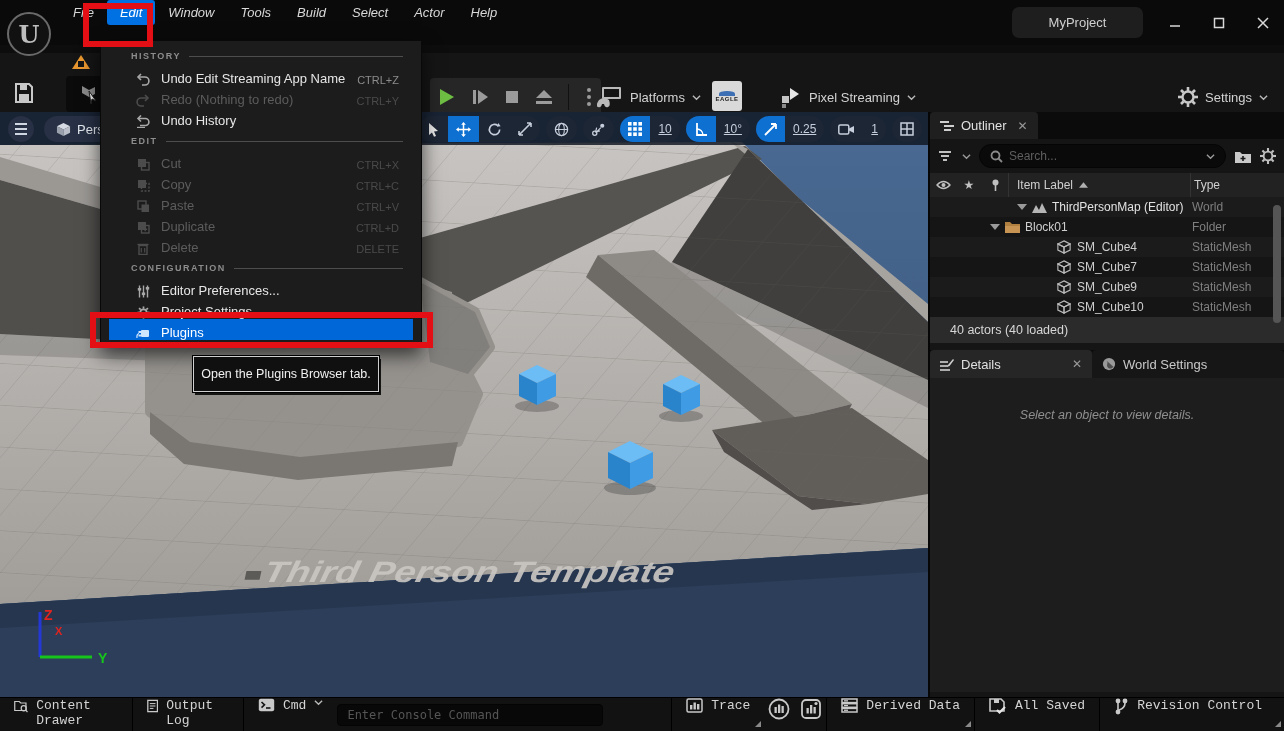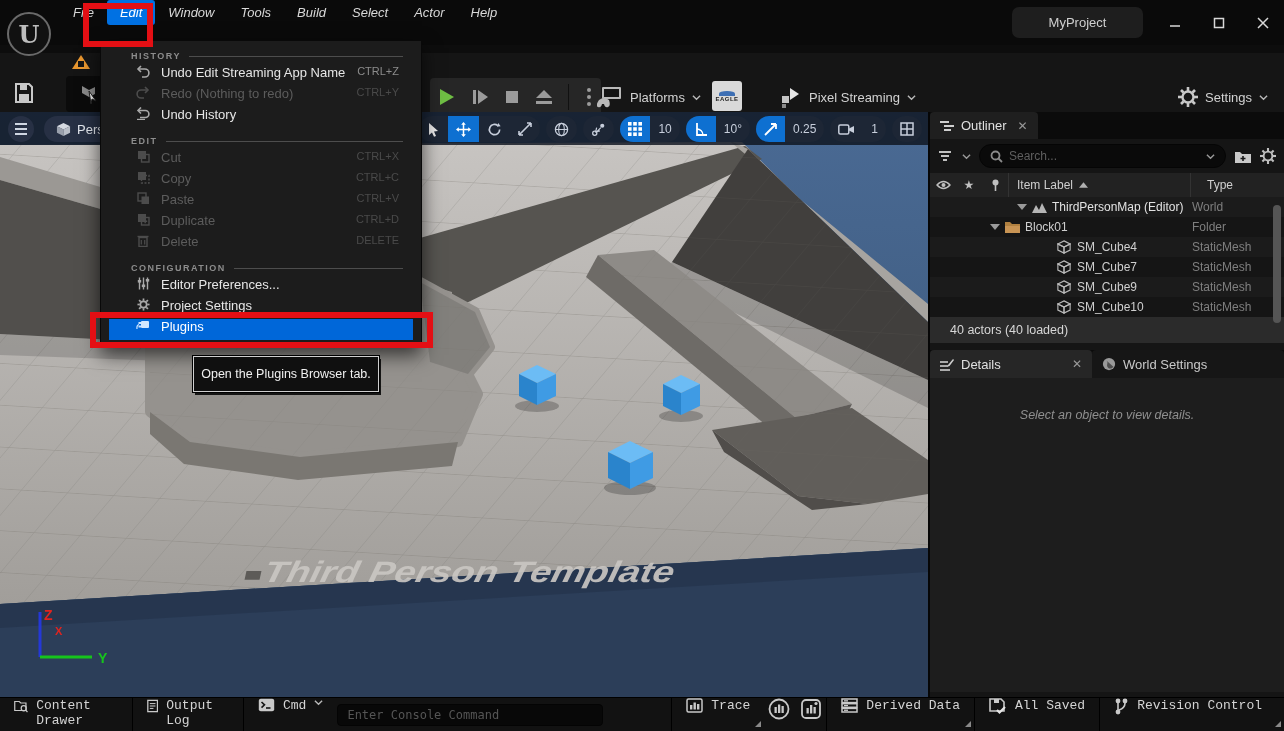--- a/index.html
+++ b/index.html
@@ -47,21 +47,21 @@
   .viewport { position:absolute; left:0; top:112px; width:928px; height:585px; background:#3c5a7e; overflow:hidden; }
   .vp-header { position:absolute; left:0; top:0; width:100%; height:33px; background:rgba(14,20,30,0.82);
     display:flex; align-items:center; z-index:3;}
   .hamburger { position:absolute; left:8px; top:4px; width:26px; height:26px; border-radius:50%;
     background:#273044; display:flex; flex-direction:column; gap:3px; align-items:center; justify-content:center;}
   .hamburger i { width:12px; height:2px; background:#cfd6e2; }
   .persp-pill { position:absolute; left:44px; top:4px; height:26px; border-radius:13px; background:#273044;
     display:flex; align-items:center; gap:6px; padding:0 12px; color:#e3e7ee; }
   .snapbar { position:absolute; right:6px; top:4px; display:flex; gap:6px; align-items:center; z-index:3;}
   .vpill { height:26px; border-radius:13px; background:#1d2635; display:flex; align-items:center; overflow:hidden; }
-  .vseg { height:100%; display:flex; align-items:center; justify-content:center; padding:0 8px; color:#c7cedb; font-size:12px; }
+  .vseg { height:100%; display:flex; align-items:center; justify-content:center; padding:0 8px; color:#c7cedb; font-size:12px;text-decoration:underline; }
   .vseg.active { background:#0e70d1; color:#fff; }
 
   
   .rightpanel { position:absolute; left:928px; top:112px; width:356px; height:585px; background:#151515; border-left:2px solid #060606; }
   .tabbar { height:27px; background:#0b0b0b; display:flex; }
   .tab { display:flex; align-items:center; gap:7px; padding:0 10px; background:#1f1f1f; border-radius:4px 4px 0 0; color:#e0e0e0; }
   .tab.inactive { background:#161616; color:#c9c9c9; }
   .tab .x { color:#9a9a9a; font-size:12px; padding-left:4px; }
   .ol-filterrow { height:34px; display:flex; align-items:center; padding:0 8px; gap:8px; background:#151515;}
   .searchpill { flex:1; height:24px; background:#0a0a0a; border-radius:12px; display:flex; align-items:center; gap:6px; padding:0 10px; border:1px solid #050505;}
@@ -91,21 +91,21 @@
   .console { width:266px; height:22px; background:#080808; border:1px solid #040404; border-radius:4px;
     color:#aaa; font-family:"DejaVu Sans Mono",monospace; font-size:12px; padding:0 9px; outline:none;}
   .console::placeholder { color:#555; }
 
   
   .editmenu { position:absolute; left:100px; top:40px; width:322px; background:#1c1c1c;
     border:1px solid #090909; box-shadow:0 8px 18px rgba(0,0,0,.65); padding:6px 8px; z-index:50; }
   .msec { height:18px; display:flex; align-items:center; padding:0 10px 0 22px; gap:8px; }
   .msec span { font-size:9px; font-weight:bold; letter-spacing:1.5px; color:#8d8d8d; white-space:nowrap;}
   .msec i { flex:1; height:1px; background:#4d4d4d; }
-  .mitem { height:21px; display:flex; align-items:flex-start; padding:0 14px 0 26px; gap:10px; }
+  .mitem { height:21px; display:flex; align-items:flex-end; padding:0 14px 0 26px; gap:10px; }
   .mitem .mic { width:16px; display:flex; justify-content:center; color:#a8a8a8; }
   .mitem .mlabel { flex:1; color:#e6e6e6; font-size:13px; }
   .mitem .mshort { font-size:11px; color:#8c8c8c; }
   .mitem.disabled .mlabel { color:#5c5c5c; }
   .mitem.disabled .mshort { color:#4a4a4a; }
   .mitem.disabled .mic { color:#4c4c4c; }
   .mitem.highlight { background:#0067d9; }
   .mitem.highlight .mlabel { color:#fff; }
   .mitem.highlight .mic { color:#cfe6ff; }
 
@@ -507,21 +507,21 @@
             <circle cx="4.5" cy="3.5" r="3" fill="#c0c0c0"></circle>
             <line x1="4.5" y1="6" x2="4.5" y2="12" stroke="#c0c0c0" stroke-width="1.6"></line>
           </svg>
         </div>
       <div style="flex:1; display:flex; align-items:center; gap:6px; padding-left:8px; border-left:1px solid #333; height:100%;">
         <span>Item Label</span>
         <svg width="9" height="6" viewBox="0 0 10 6">
             <polygon points="5,0 10,6 0,6" fill="#b0b0b0"></polygon>
           </svg>
       </div>
-      <div style="width:94px; padding-left:16px; border-left:1px solid #333; height:100%; display:flex; align-items:center;">
+      <div style="width:94px; padding-left:3px; border-left:1px solid #333; height:100%; display:flex; align-items:center;">
         <span>Type</span>
       </div>
     </div>
     <div class="ol-rows">
       <div class="ol-row">
         <div class="ol-label-wrap" style="padding-left:87px;">
           <span class="caret"></span>
           <svg width="15" height="11" viewBox="0 0 15 11" style="margin-right:5px;">
               <polygon points="0,11 4,3 7,8 10,1 15,11" fill="#b5b5b5"></polygon>
             </svg>

